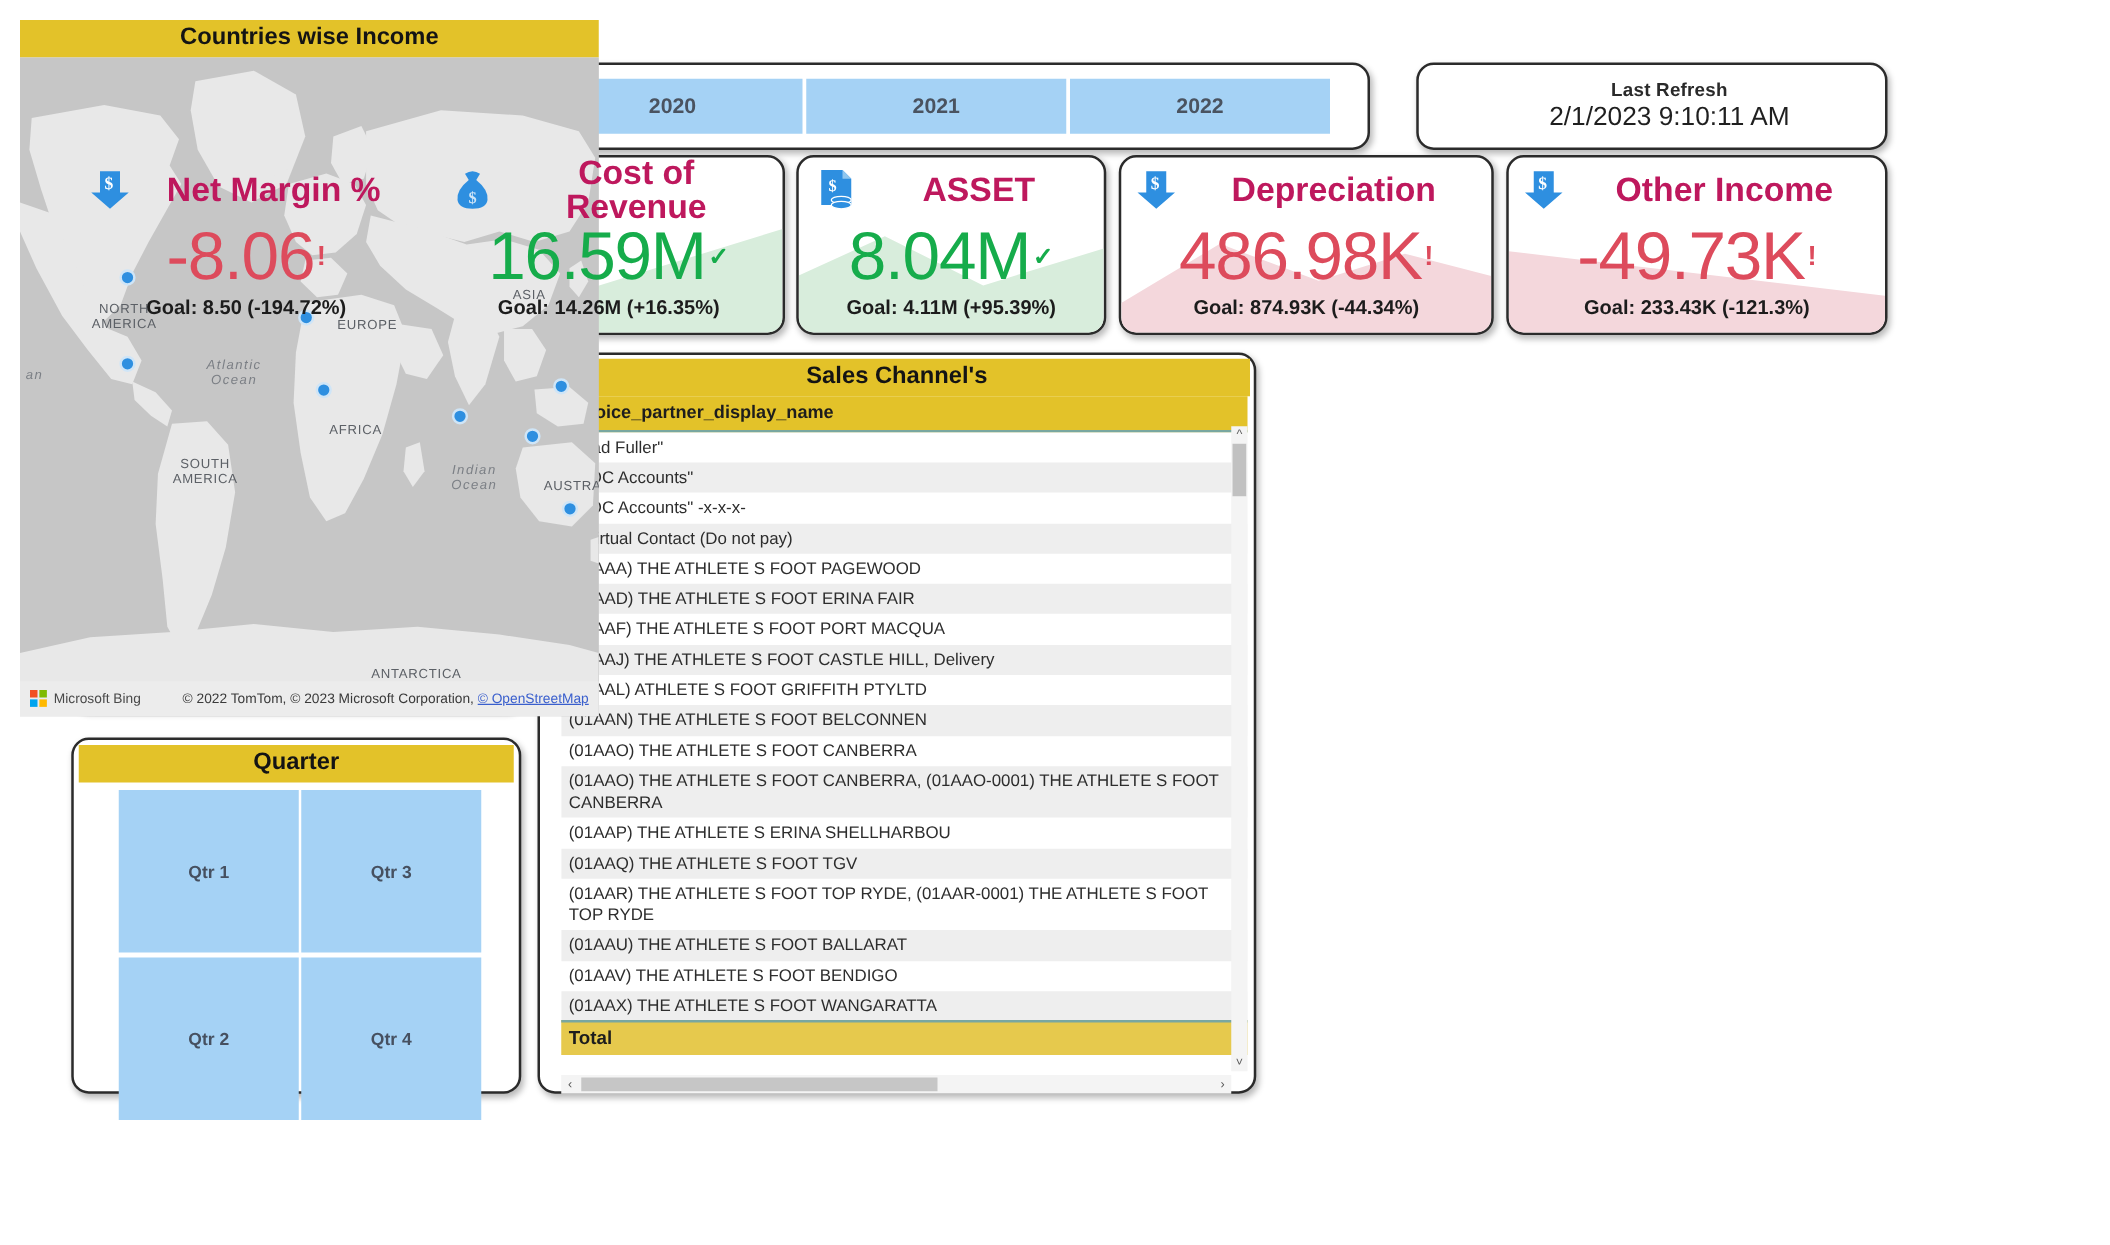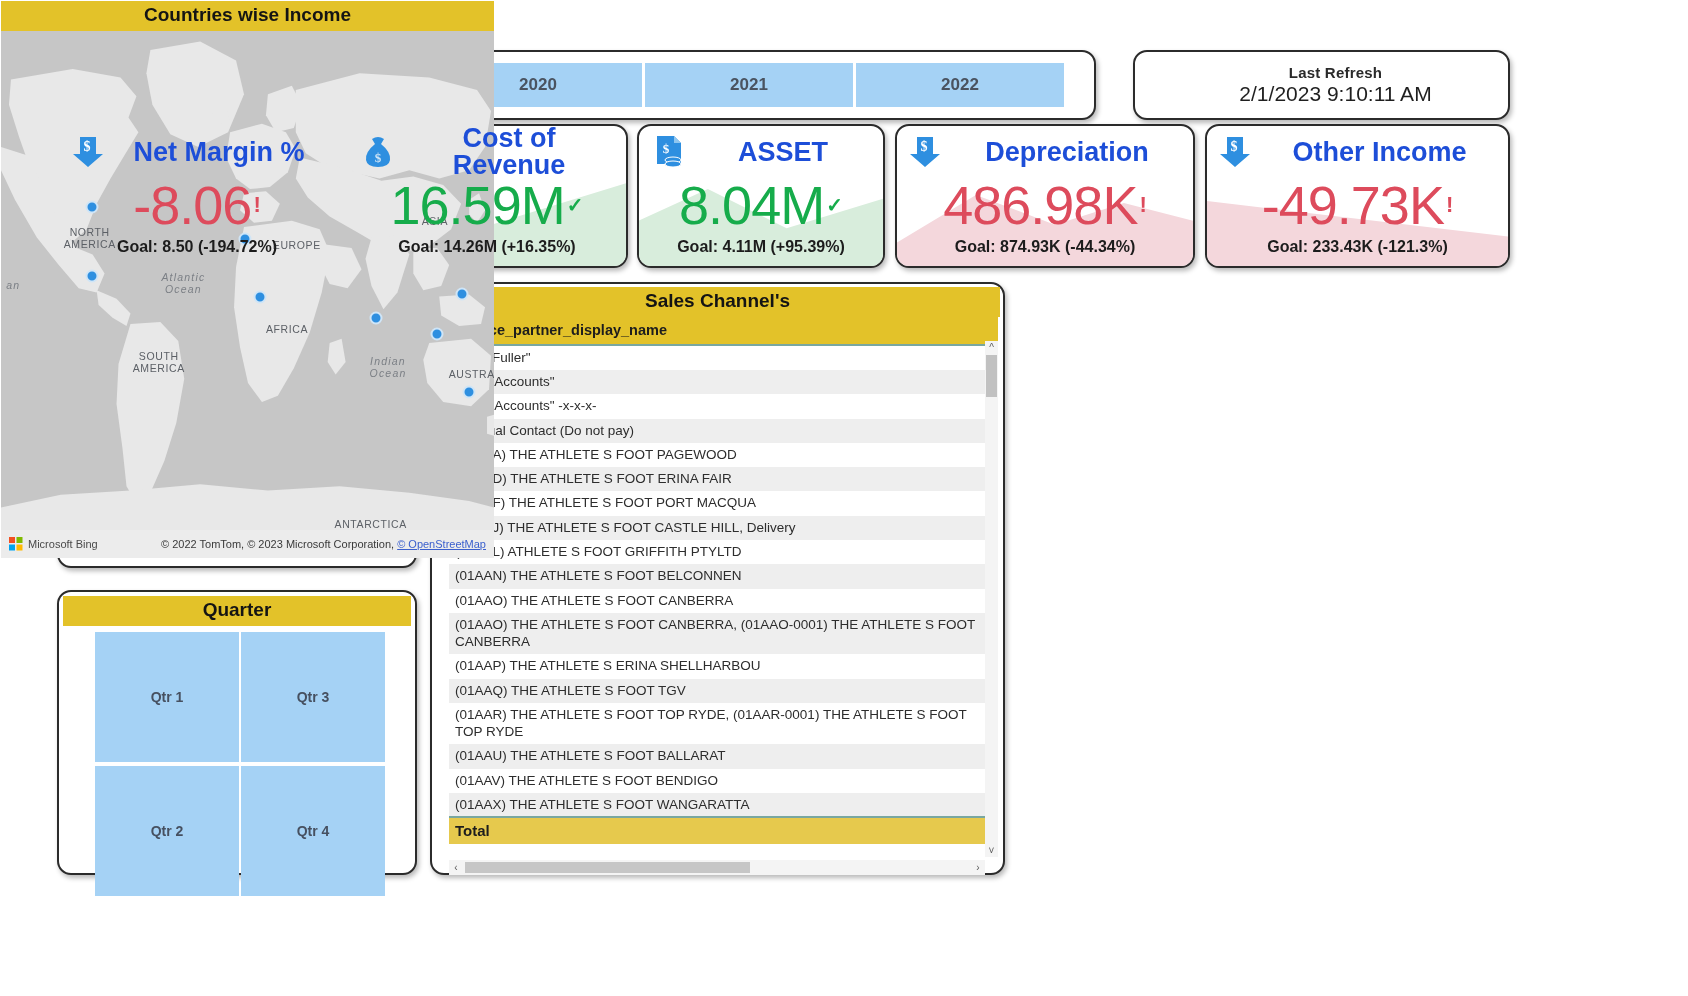--- a/index.html
+++ b/index.html
@@ -60,21 +60,21 @@
 
   
   .kpi {
     top: 124px; height: 144px;
     overflow: hidden;
     padding: 0;
   }
   .kpi-bg { position: absolute; inset: 0; z-index: 0; }
   .kpi-inner { position: relative; z-index: 1; height: 100%; padding: 6px 12px 8px; display: flex; flex-direction: column; }
   .kpi-head { display: flex; align-items: center; gap: 8px; height: 40px; }
-  .kpi-title { flex: 1; text-align: center; font-size: 27px; font-weight: 700; color: #1d4ed8; line-height: 1; }
+  .kpi-title { flex: 1; text-align: center; font-size: 27px; font-weight: 700; color: #be185d; line-height: 1; }
   .kpi-value-row { flex: 1; display: flex; align-items: center; justify-content: center; gap: 2px; }
   .kpi-value { font-size: 54px; font-weight: 400; line-height: 1; letter-spacing: -1px; }
   .kpi-value.neg { color: #dd4b5c; }
   .kpi-value.pos { color: #16ac4b; }
   .kpi-flag { font-size: 22px; font-weight: 700; }
   .kpi-flag.bad { color: #dd4b5c; }
   .kpi-flag.good { color: #16ac4b; font-size: 20px; }
   .kpi-goal { text-align: center; font-size: 16px; font-weight: 700; color: #1c1c1c; padding-bottom: 2px; }
 
   #kpi-net-margin   { left: 58px;   width: 278px; }
@@ -145,21 +145,21 @@
   .vscroll .arrow.bot { position: absolute; bottom: 0; width: 100%; }
   .vscroll .thumb { position: absolute; top: 14px; left: 1px; width: 11px; height: 42px; background: #c1c1c1; }
   
   .hscroll { position: absolute; left: 12px; right: 13px; bottom: -2px; height: 15px; background: #f4f4f4; cursor: pointer; }
   .hscroll .arrow { position: absolute; top: 0; width: 14px; height: 15px; text-align: center; font-size: 10px; color: #5a5a5a; line-height: 15px; }
   .hscroll .arrow.l { left: 0; }
   .hscroll .arrow.r { right: 0; }
   .hscroll .thumb { position: absolute; left: 16px; top: 2px; width: 285px; height: 11px; background: #c6c6c6; }
 
   
-  #map-panel { left: 1018px; top: 282px; width: 495px; height: 580px; padding: 1px; border: none; box-shadow: none; background: transparent; }
+  #map-panel { left: 1018px; top: 282px; width: 495px; height: 580px; padding: 16px; border: none; box-shadow: none; background: transparent; }
   #map-panel .panel-title { width: 100%; }
   .map-area {
     position: relative; width: 100%; height: 527px;
     background: #c6c6c6;
     overflow: hidden;
   }
   .map-svg { position: absolute; inset: 0; width: 100%; height: 100%; }
   .map-label {
     position: absolute; font-size: 10.5px; color: #5c6066;
     letter-spacing: .6px; text-align: center; pointer-events: none;
@@ -436,21 +436,21 @@
     </svg>
 
     <div class="map-label" style="left:18%; top:37%; transform:translate(-50%,0); white-space:pre-line;">NORTH
 AMERICA</div>
     <div class="map-label" style="left:60%; top:39.5%; transform:translate(-50%,0);">EUROPE</div>
     <div class="map-label" style="left:88%; top:35%; transform:translate(-50%,0);">ASIA</div>
     <div class="map-label" style="left:58%; top:55.5%; transform:translate(-50%,0);">AFRICA</div>
     <div class="map-label" style="left:32%; top:60.5%; transform:translate(-50%,0); white-space:pre-line;">SOUTH
 AMERICA</div>
     <div class="map-label" style="left:95.5%; top:64%; transform:translate(-50%,0);">AUSTRA</div>
-    <div class="map-label" style="left:68.5%; top:92.5%; transform:translate(-50%,0);margin-left:32px;">ANTARCTICA</div>
+    <div class="map-label" style="left:68.5%; top:92.5%; transform:translate(-50%,0);">ANTARCTICA</div>
 
     <div class="map-label ocean" style="left:37%; top:45.5%; transform:translate(-50%,0); white-space:pre-line;">Atlantic
 Ocean</div>
     <div class="map-label ocean" style="left:78.5%; top:61.5%; transform:translate(-50%,0); white-space:pre-line;">Indian
 Ocean</div>
     <div class="map-label ocean" style="left:2.5%; top:47%; transform:translate(-50%,0);">an</div>
 
     <div class="map-pin" style="left:18.5%; top:33.5%;"></div>
     <div class="map-pin" style="left:18.5%; top:46.5%;"></div>
     <div class="map-pin" style="left:49.5%; top:39.5%;"></div>

